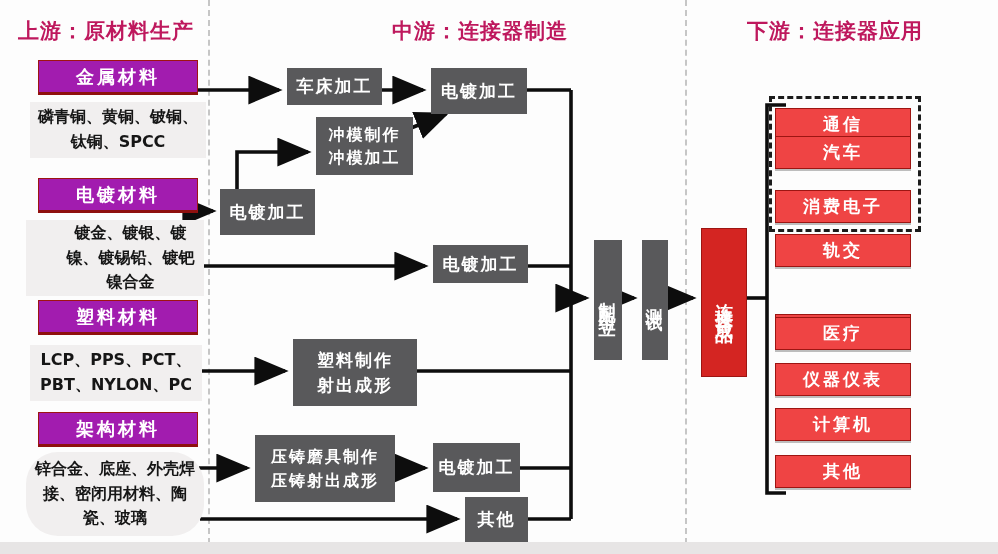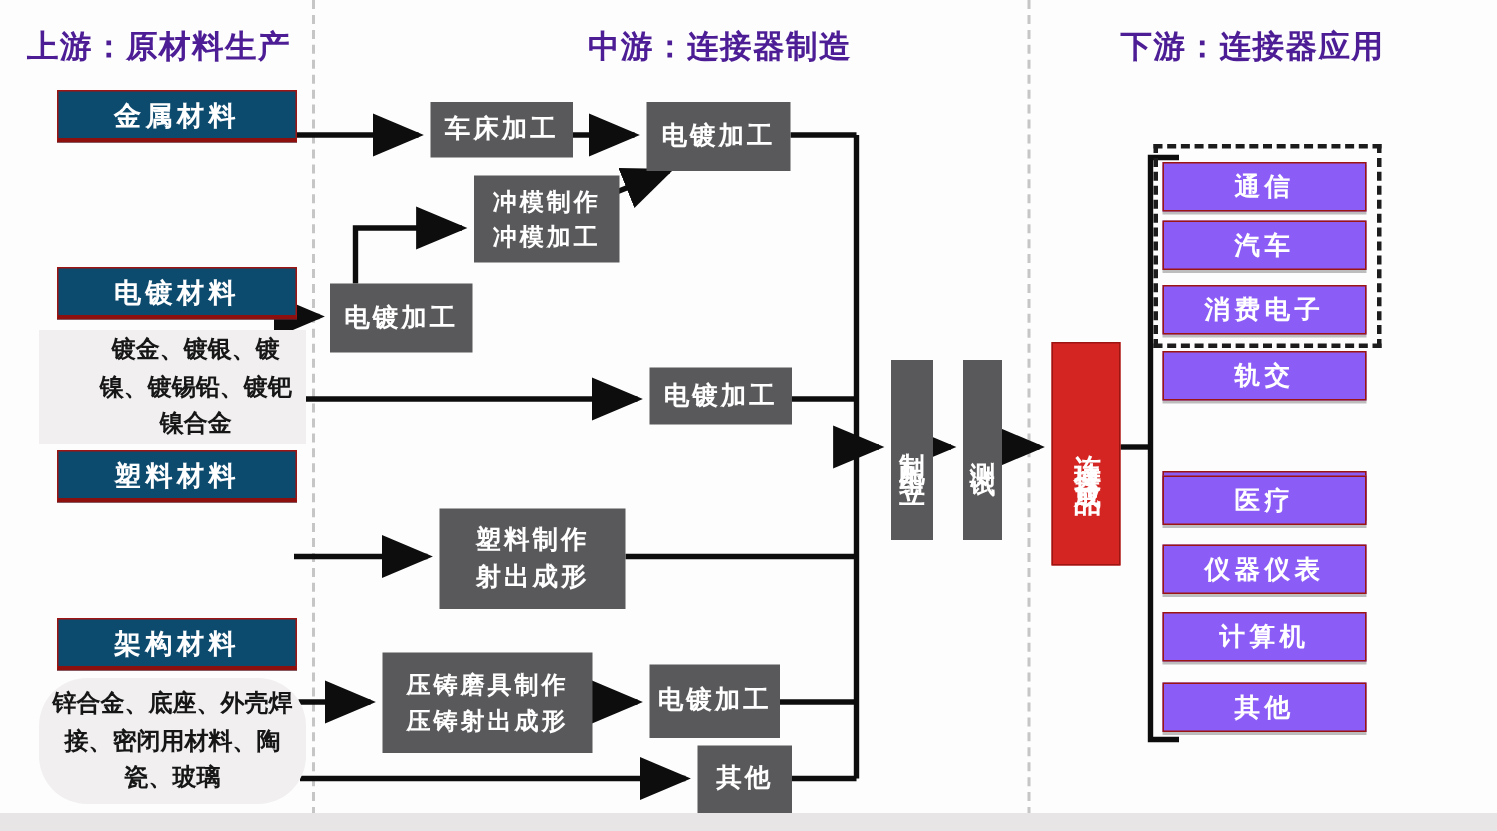--- a/index.html
+++ b/index.html
@@ -1,34 +1,34 @@
 <!DOCTYPE html>
 <html><head>
 <meta charset="utf-8">
 <style>
   html,body{margin:0;padding:0;}
   body{font-family:"DejaVu Sans","Liberation Sans",sans-serif;}
   .stage{position:relative;width:998px;height:554px;background:#fdfdfd;overflow:hidden;}
   .bottom-strip{position:absolute;left:0;bottom:0;width:100%;height:12px;background:#e7e5e5;}
   .divider{position:absolute;top:0;height:554px;width:0;border-left:2px dashed #c6c6c6;}
-  .col-header{position:absolute;font-size:21px;font-weight:700;color:#4c1d95;letter-spacing:1px;white-space:nowrap;}
-  .redbox{position:absolute;background:#0c4a6e;border:1px solid #9d1512;border-bottom:3px solid #8e100e;
+  .col-header{position:absolute;font-size:21px;font-weight:700;color:#be185d;letter-spacing:1px;white-space:nowrap;}
+  .redbox{position:absolute;background:#a21caf;border:1px solid #9d1512;border-bottom:3px solid #8e100e;
           color:#fff;font-weight:700;display:flex;align-items:center;justify-content:center;
           font-size:18px;letter-spacing:3px;box-sizing:border-box;text-align:center;}
   .matertext{position:absolute;background:#f1efef;color:#161616;font-weight:700;font-size:16px;
              line-height:1.55;text-align:center;display:flex;align-items:center;justify-content:center;
              padding:2px 4px;box-sizing:border-box;}
   .process{position:absolute;background:#59595b;color:#fff;font-weight:700;font-size:17px;
            display:flex;align-items:center;justify-content:center;text-align:center;
            white-space:pre-line;line-height:1.45;letter-spacing:2px;box-sizing:border-box;}
   .vbox{position:absolute;color:#fff;font-weight:700;display:flex;align-items:center;justify-content:center;
         writing-mode:vertical-rl;text-orientation:upright;letter-spacing:6px;font-size:17px;box-sizing:border-box;}
   .vbox.gray{background:#59595b;}
   .vbox.red{background:#d42522;border:1px solid #9d1512;}
-  .appbox{position:absolute;left:775px;width:136px;height:33px;background:#8b5cf6;
+  .appbox{position:absolute;left:775px;width:136px;height:33px;background:#ef4444;
           border:1px solid #9d1512;color:#fff;font-weight:700;font-size:17px;letter-spacing:3px;
           display:flex;align-items:center;justify-content:center;box-shadow:0 2px 0 rgba(0,0,0,.25);box-sizing:border-box;}
   .group-rect{position:absolute;left:769px;top:96px;width:152px;height:136px;border:3px dashed #1c1c1c;box-sizing:border-box;}
   svg.flow{position:absolute;left:0;top:0;}
 </style>
 </head>
 <body>
 
 <div class="stage">
 
@@ -74,25 +74,27 @@
 
       <path d="M571 298 H586" marker-end="url(#ah)"></path>
       <path d="M622 298 H634" marker-end="url(#ah)"></path>
       <path d="M668 298 H693" marker-end="url(#ah)"></path>
       <path d="M747 298 H767"></path>
       <path d="M786 105 H767 V493 H786"></path>
     </g>
   </svg>
 
   <div class="redbox" style="left:38px;top:60px;width:160px;height:35px;">金属材料</div>
+  <div class="matertext" style="left:30px;top:102px;width:176px;height:56px;">磷青铜、黄铜、铍铜、钛铜、SPCC</div>
 
   <div class="redbox" style="left:38px;top:178px;width:160px;height:35px;">电镀材料</div>
   <div class="matertext" style="left:26px;top:220px;width:178px;height:76px;padding-left:35px;">镀金、镀银、镀镍、镀锡铅、镀钯镍合金</div>
 
   <div class="redbox" style="left:38px;top:300px;width:160px;height:35px;">塑料材料</div>
+  <div class="matertext" style="left:30px;top:345px;width:172px;height:56px;">LCP、PPS、PCT、PBT、NYLON、PC</div>
 
   <div class="redbox" style="left:38px;top:412px;width:160px;height:35px;">架构材料</div>
   <div class="matertext" style="left:26px;top:452px;width:178px;height:84px;border-radius:32px;">锌合金、底座、外壳焊接、密闭用材料、陶瓷、玻璃</div>
 
   <div class="process" style="left:287px;top:68px;width:95px;height:37px;">车床加工</div>
   <div class="process" style="left:431px;top:68px;width:96px;height:46px;">电镀加工</div>
   <div class="process" style="left:316px;top:117px;width:97px;height:58px;font-size:16px;">冲模制作
 冲模加工</div>
   <div class="process" style="left:220px;top:189px;width:95px;height:46px;">电镀加工</div>
   <div class="process" style="left:433px;top:245px;width:95px;height:38px;">电镀加工</div>
@@ -102,21 +104,21 @@
 压铸射出成形</div>
   <div class="process" style="left:433px;top:443px;width:87px;height:49px;">电镀加工</div>
   <div class="process" style="left:465px;top:497px;width:63px;height:45px;">其他</div>
 
   <div class="vbox gray" style="left:594px;top:240px;width:28px;height:120px;">制配组立</div>
   <div class="vbox gray" style="left:642px;top:240px;width:26px;height:120px;">测试</div>
   <div class="vbox red" style="left:701px;top:228px;width:46px;height:149px;font-size:18px;">连接器成品</div>
 
   <div class="group-rect"></div>
   <div class="appbox" style="top:108px;">通信</div>
-  <div class="appbox" style="top:147px;">汽车</div>
+  <div class="appbox" style="top:136px;">汽车</div>
   <div class="appbox" style="top:190px;">消费电子</div>
   <div class="appbox" style="top:234px;">轨交</div>
   <div class="appbox" style="top:277px;margin-top:37px;">军事</div>
   <div class="appbox" style="top:317px;">医疗</div>
   <div class="appbox" style="top:363px;">仪器仪表</div>
   <div class="appbox" style="top:408px;">计算机</div>
   <div class="appbox" style="top:455px;">其他</div>
 
 </div>
 

